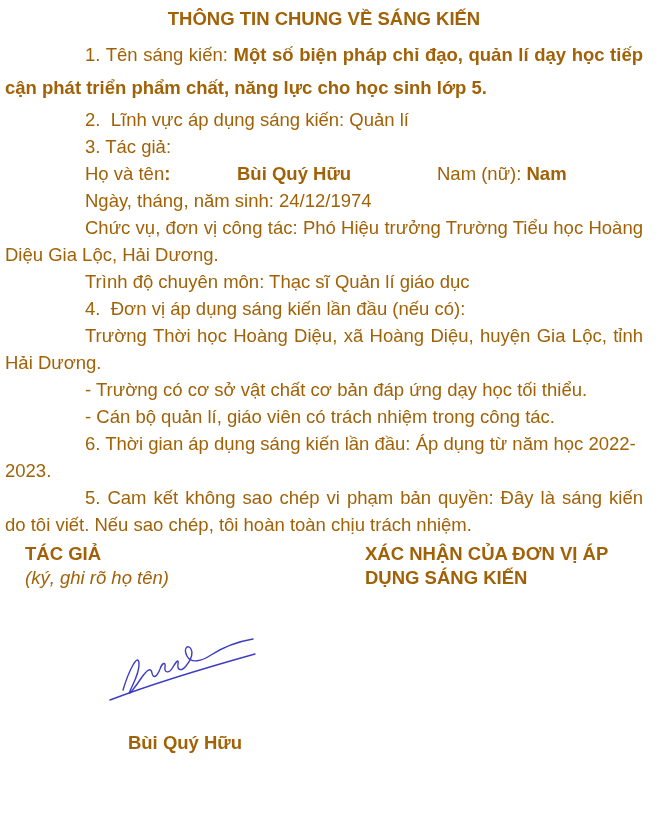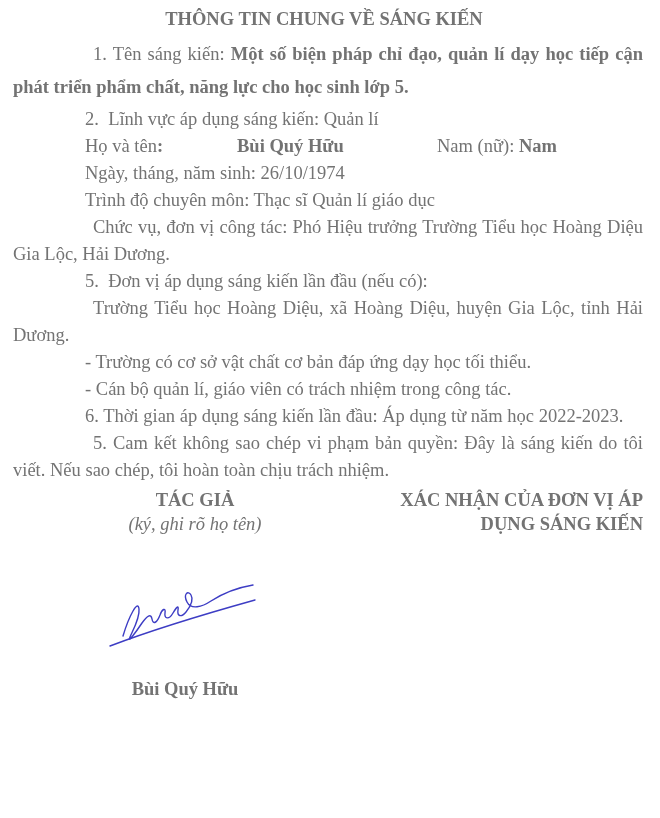--- a/index.html
+++ b/index.html
@@ -2,67 +2,68 @@
 <html><head>
 <meta charset="utf-8">
 <style>
   html,body{margin:0;padding:0;background:#ffffff;}
   .page{
     position:relative;
     width:648px;height:818px;
     box-sizing:border-box;
     padding:6px 5px 0 5px;
     background:#ffffff;
-    color:#737373;
-    font-family:Liberation Serif, serif;
+    color:#a16207;
+    font-family:Liberation Sans, sans-serif;
     font-size:18.5px;
     overflow:hidden;
   }
   .title{
     margin:0 0 6px 0;
     font-size:18.5px;
     font-weight:bold;
     text-align:center;
     line-height:26px;
   }
   .line{margin:0;line-height:27px;}
   .ind{text-indent:80px;white-space:pre-wrap;}
-  .just{text-indent:80px;text-align:justify;margin-left:8px;}
+  .just{text-indent:80px;text-align:justify;}
   .p1{line-height:33px;margin-bottom:2px;}
   .p1 b{font-weight:bold;}
   .cell1{display:inline-block;width:152px;text-indent:0;}
   .cell2{display:inline-block;width:200px;text-indent:0;font-weight:bold;}
   .sigrow{display:flex;margin-top:4px;}
-  .sigleft{width:340px;margin-left:20px;text-align:center;}
-  .sigright{flex:1;text-align:right;}
+  .sigleft{width:340px;margin-left:20px;}
+  .sigright{flex:1;text-align:left;}
   .sighead{font-weight:bold;line-height:24px;}
   .signote{font-style:italic;line-height:24px;}
   .sigimg{margin-top:30px;margin-left:102px;width:152px;height:85px;}
   .sigimg svg{display:block;}
   .signame{margin-top:28px;width:360px;text-align:center;font-weight:bold;line-height:20px;}
 </style>
 </head>
 <body>
 
 <div class="page">
 
   <h1 class="title">THÔNG TIN CHUNG VỀ SÁNG KIẾN</h1>
 
   <p class="line p1 just"><span>1. Tên sáng kiến: </span><b>Một số biện pháp chỉ đạo, quản lí dạy học tiếp cận phát triển phẩm chất, năng lực cho học sinh lớp 5.</b></p>
 
   <p class="line ind">2.  Lĩnh vực áp dụng sáng kiến: Quản lí</p>
+  <p class="line ind">3. Tác giả:</p>
 
   <p class="line ind"><span class="cell1"><span>Họ và tên</span><b>:</b></span><b class="cell2">Bùi Quý Hữu</b><span><span>Nam (nữ): </span><b>Nam</b></span></p>
 
-  <p class="line ind">Ngày, tháng, năm sinh: 26/10/1974</p>
+  <p class="line ind">Ngày, tháng, năm sinh: 24/12/1974</p>
+  <p class="line just">Chức vụ, đơn vị công tác: Phó Hiệu trưởng Trường Tiểu học Hoàng Diệu Gia Lộc, Hải Dương.</p>
   <p class="line ind">Trình độ chuyên môn: Thạc sĩ Quản lí giáo dục</p>
-  <p class="line just">Chức vụ, đơn vị công tác: Phó Hiệu trưởng Trường Tiểu học Hoàng Diệu Gia Lộc, Hải Dương.</p>
 
-  <p class="line ind">5.  Đơn vị áp dụng sáng kiến lần đầu (nếu có):</p>
-  <p class="line just">Trường Tiểu học Hoàng Diệu, xã Hoàng Diệu, huyện Gia Lộc, tỉnh Hải Dương.</p>
+  <p class="line ind">4.  Đơn vị áp dụng sáng kiến lần đầu (nếu có):</p>
+  <p class="line just">Trường Thời học Hoàng Diệu, xã Hoàng Diệu, huyện Gia Lộc, tỉnh Hải Dương.</p>
 
   <p class="line ind">- Trường có cơ sở vật chất cơ bản đáp ứng dạy học tối thiểu.</p>
   <p class="line ind">- Cán bộ quản lí, giáo viên có trách nhiệm trong công tác.</p>
 
   <p class="line ind">6. Thời gian áp dụng sáng kiến lần đầu: Áp dụng từ năm học 2022-2023.</p>
   <p class="line just">5. Cam kết không sao chép vi phạm bản quyền: Đây là sáng kiến do tôi viết. Nếu sao chép, tôi hoàn toàn chịu trách nhiệm.</p>
 
   <div class="sigrow">
     <div class="sigleft">
       <div class="sighead">TÁC GIẢ</div>

